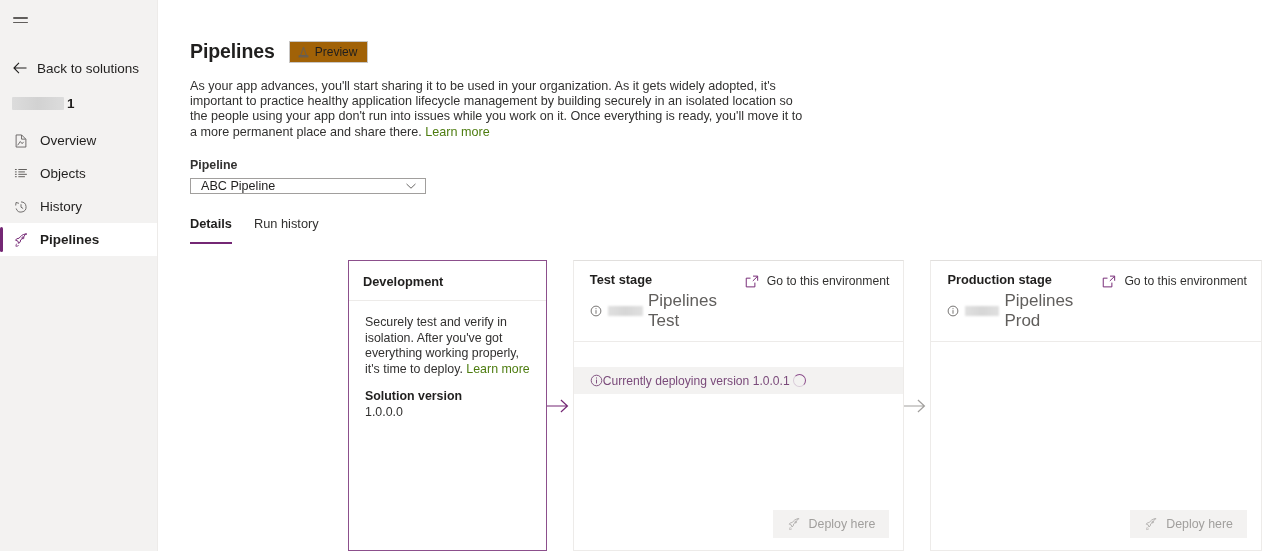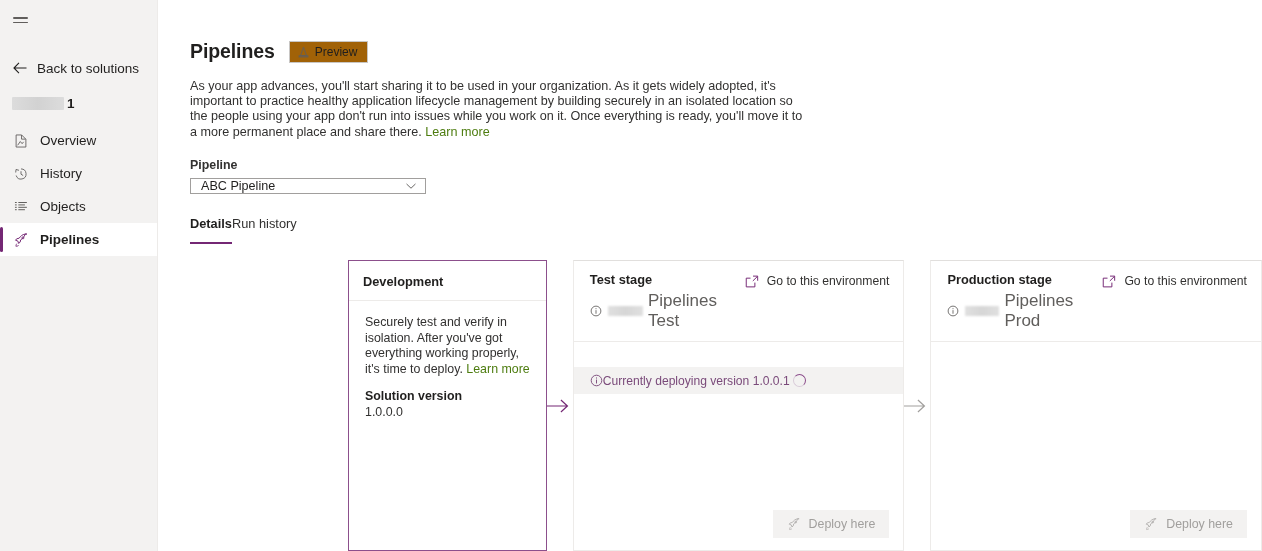--- a/index.html
+++ b/index.html
@@ -166,20 +166,21 @@
     font-size: 12.6px;
     color: #201f1e;
     cursor: pointer;
   }
   .dropdown .dd-val { flex: 1; }
   .dropdown .chev { width: 12px; height: 12px; color: #605e5c; }
 
   .tabs {
     margin-top: 22px;
     display: flex;
+    gap: 22px;
     height: 28px;
   }
   .tab {
     position: relative;
     font-size: 12.8px;
     color: #323130;
     cursor: pointer;
     padding-bottom: 8px;
   }
   .tab.active { font-weight: bold; color: #201f1e; }
@@ -381,42 +382,42 @@
           <path d="M9.6 2.3v4.6h4.7" fill="none" stroke="#605e5c" stroke-width="1"></path>
           <path d="M5.2 13.8 8.2 9.6l2.1 2.4 1.6-2" fill="none" stroke="#605e5c" stroke-width="1"></path>
         </svg>
       </span>
       <span>Overview</span>
     </div>
 
     <div class="nav-item">
       <span class="nav-ico">
         <svg viewBox="0 0 18 18" width="16" height="16">
-          <path d="M9 3.3a5.7 5.7 0 1 1-5.45 7.4" fill="none" stroke="#605e5c" stroke-width="1"></path>
-          <path d="M3.05 7.3 3.4 3.9l3.3.95" fill="none" stroke="#605e5c" stroke-width="1"></path>
-          <path d="M9 5.9V9.2l2.4 1.5" fill="none" stroke="#605e5c" stroke-width="1"></path>
-        </svg>
-      </span>
-      <span>History</span>
-    </div>
-
-    <div class="nav-item">
-      <span class="nav-ico">
-        <svg viewBox="0 0 18 18" width="16" height="16">
           <rect x="2.2" y="3.4" width="2" height="1.1" fill="#605e5c"></rect>
           <rect x="2.2" y="6.1" width="2" height="1.1" fill="#605e5c"></rect>
           <rect x="2.2" y="8.8" width="2" height="1.1" fill="#605e5c"></rect>
           <rect x="2.2" y="11.5" width="2" height="1.1" fill="#605e5c"></rect>
           <rect x="6" y="3.4" width="9.6" height="1.1" fill="#605e5c"></rect>
           <rect x="6" y="6.1" width="7.4" height="1.1" fill="#605e5c"></rect>
           <rect x="6" y="8.8" width="9.6" height="1.1" fill="#605e5c"></rect>
           <rect x="6" y="11.5" width="7.4" height="1.1" fill="#605e5c"></rect>
         </svg>
       </span>
       <span>Objects</span>
+    </div>
+
+    <div class="nav-item">
+      <span class="nav-ico">
+        <svg viewBox="0 0 18 18" width="16" height="16">
+          <path d="M9 3.3a5.7 5.7 0 1 1-5.45 7.4" fill="none" stroke="#605e5c" stroke-width="1"></path>
+          <path d="M3.05 7.3 3.4 3.9l3.3.95" fill="none" stroke="#605e5c" stroke-width="1"></path>
+          <path d="M9 5.9V9.2l2.4 1.5" fill="none" stroke="#605e5c" stroke-width="1"></path>
+        </svg>
+      </span>
+      <span>History</span>
     </div>
 
     <div class="nav-item selected">
       <span class="nav-ico">
         <svg viewBox="0 0 18 18" width="16" height="16">
           <path d="M15.6 2.3c-2.9-.25-5.5.9-7.45 3.1L6.9 7 4.2 7.6 2.9 9.3l2.6.9.8 2.6 1.7-1.35.6-2.6 1.6-1.2c2.2-1.95 3.4-4.5 3.4-5.35z" fill="none" stroke="#742774" stroke-width="1.1" stroke-linejoin="round"></path>
           <circle cx="11.2" cy="6.6" r="1.1" fill="none" stroke="#742774" stroke-width="1"></circle>
           <path d="M4.3 13.1c-.9.9-1 3-1 3s2.1-.1 3-1" fill="none" stroke="#742774" stroke-width="1"></path>
         </svg>
       </span>

